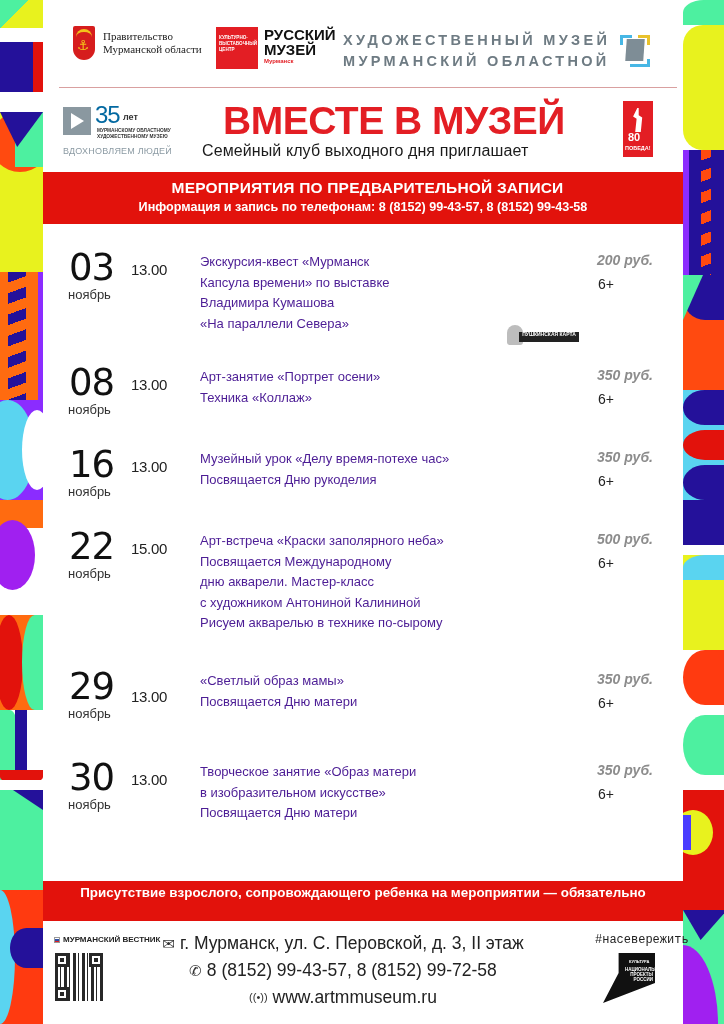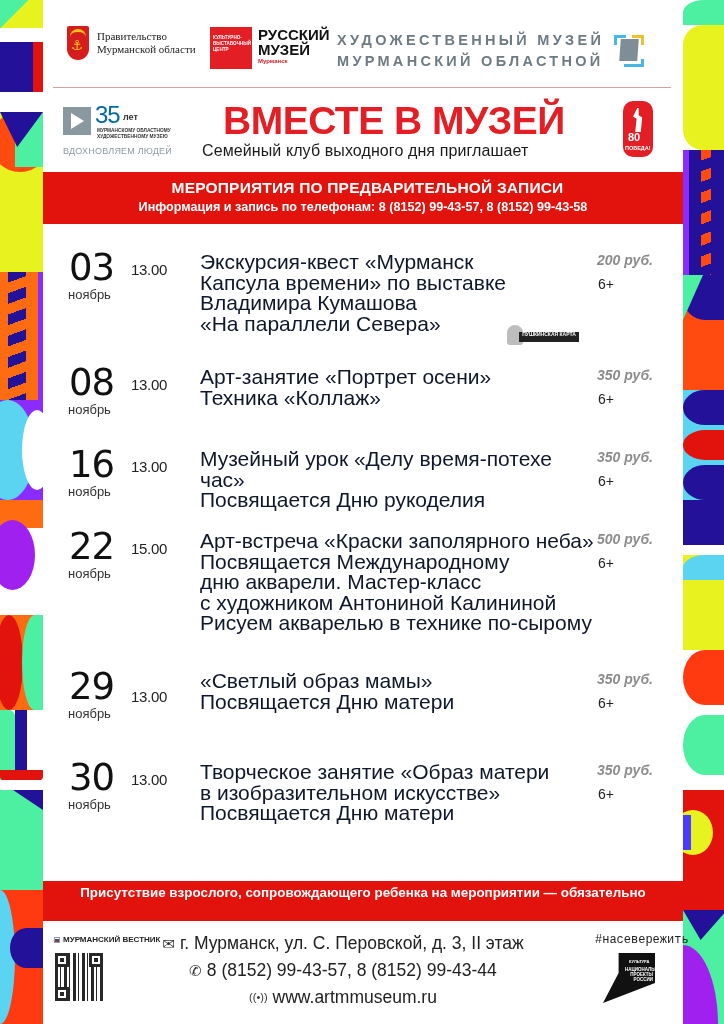--- a/index.html
+++ b/index.html
@@ -8,21 +8,21 @@
 
   
   .strip { position: absolute; top: 0; width: 43px; height: 1024px; overflow: hidden; }
   .strip.left { left: 0; }
   .strip.right { right: 0; width: 41px; }
   .blk { position: absolute; left: 0; width: 100%; overflow: hidden; }
 
   .sheet { position: absolute; left: 43px; top: 0; width: 640px; height: 1024px; background: #fff; }
 
   
-  .header { position: absolute; left: 2px; top: 0; width: 640px; height: 88px; }
+  .header { position: absolute; left: 8px; top: 0; width: 640px; height: 88px; }
   .gov-logo { position: absolute; left: 22px; top: 26px; display: flex; align-items: center; gap: 8px; }
   .coat { width: 22px; height: 34px; background: #d61d1d; border-radius: 2px 2px 11px 11px; position: relative; }
   .coat::before { content: ""; position: absolute; left: 3px; top: 3px; width: 16px; height: 7px; border-top: 3px solid #f3c21a; border-radius: 8px 8px 0 0; }
   .coat::after { content: "⚓"; position: absolute; left: 4px; top: 12px; font-size: 14px; color: #f3c21a; line-height: 1; }
   .gov-text { font-family: "Liberation Serif", serif; font-size: 11px; line-height: 13px; color: #222; }
   .rm-logo { position: absolute; left: 165px; top: 27px; display: flex; gap: 6px; align-items: flex-start; }
   .rm-box { width: 42px; height: 42px; background: #e31e24; color: #fff; font-size: 4.6px; font-weight: bold; padding: 8px 3px; line-height: 6px; text-transform: uppercase; }
   .rm-text { font-weight: bold; font-size: 15px; line-height: 15px; color: #111; }
   .rm-sub { font-size: 6px; color: #e31e24; font-weight: bold; display: block; line-height: 8px; }
   .mohm-logo { position: absolute; left: 292px; top: 30px; display: flex; align-items: center; gap: 10px; }
@@ -38,38 +38,38 @@
   .title-row { position: absolute; left: 0; top: 92px; width: 640px; height: 78px; }
   .anniv { position: absolute; left: 18px; top: 9px; width: 118px; height: 56px; }
   .anniv-icon { position: absolute; left: 2px; top: 6px; width: 28px; height: 28px; background: #8a98a0; }
   .anniv-icon::before { content: ""; position: absolute; left: 8px; top: 6px; border-left: 13px solid #fff; border-top: 8px solid transparent; border-bottom: 8px solid transparent; }
   .anniv-num { position: absolute; left: 34px; top: 0; font-size: 24px; color: #0369a1; font-weight: normal; letter-spacing: -1px; }
   .anniv-let { position: absolute; left: 62px; top: 11px; font-size: 9px; font-weight: bold; color: #333; }
   .anniv-small { position: absolute; left: 36px; top: 27px; font-size: 4.8px; font-weight: bold; line-height: 5.5px; color: #333; width: 80px; text-transform: uppercase; }
   .anniv-tag { position: absolute; left: 2px; top: 45px; font-size: 9px; color: #8b9aa3; letter-spacing: 0.2px; }
   .main-title { position: absolute; left: 180px; top: 8px; font-size: 39px; font-weight: bold; color: #e31e24; letter-spacing: -0.5px; line-height: 42px; }
   .subtitle { position: absolute; left: 159px; top: 50px; font-size: 16px; color: #1a1a1a; letter-spacing: 0.1px; }
-  .victory { position: absolute; left: 580px; top: 9px; width: 30px; height: 56px; background: #e31e24; border-radius: 10px; }
+  .victory { position: absolute; left: 580px; top: 9px; width: 30px; height: 56px; background: #e31e24; }
   .victory .fig { position: absolute; left: 8px; top: 7px; width: 14px; height: 24px; background: #fff; clip-path: polygon(45% 0,55% 0,55% 30%,80% 40%,70% 100%,30% 100%,40% 45%,15% 35%); }
   .victory .v80 { position: absolute; left: 5px; top: 31px; color: #fff; font-weight: bold; font-size: 11px; line-height: 11px; }
   .victory .vtxt { position: absolute; left: 2px; top: 44px; color: #fff; font-size: 5.5px; font-weight: bold; }
 
   
   .banner { position: absolute; left: 0; width: 640px; background: #e2120c; color: #fff; text-align: center; font-weight: bold; }
   .banner.top { top: 172px; height: 52px; padding-top: 6px; }
   .banner.top .b1 { font-size: 15.5px; line-height: 20px; letter-spacing: 0.2px; margin-left: 9px; }
   .banner.top .b2 { font-size: 12.6px; line-height: 19px; }
   .banner.bottom { top: 881px; height: 40px; padding-top: 3px; font-size: 13.4px; line-height: 17px; }
 
   
   .event { position: absolute; left: 0; width: 640px; }
   .ev-day { position: absolute; left: 26px; top: 0; font-size: 37px; line-height: 37px; font-weight: normal; color: #111; letter-spacing: -1px; font-family: "DejaVu Sans", sans-serif; }
   .ev-month { position: absolute; left: 25px; top: 38px; font-size: 13px; color: #333; }
   .ev-time { position: absolute; left: 88px; top: 12px; font-size: 15px; color: #222; letter-spacing: -0.3px; }
-  .ev-desc { position: absolute; left: 157px; top: 3px; font-size: 21px; line-height: 20.5px; color: #0f172a; white-space: pre-line; width: 400px; }
+  .ev-desc { position: absolute; left: 157px; top: 3px; font-size: 13px; line-height: 20.5px; color: #4c1d95; white-space: pre-line; width: 400px; }
   .ev-price { position: absolute; left: 554px; top: 3px; font-size: 14px; font-weight: bold; font-style: italic; color: #8c8c8c; }
   .ev-age { position: absolute; left: 555px; top: 27px; font-size: 14px; color: #222; }
 
   .pushkin { position: absolute; left: 460px; top: 325px; width: 80px; height: 22px; }
   .pushkin .head { position: absolute; left: 4px; top: 0; width: 16px; height: 20px; background: #bdbdbd; border-radius: 8px 8px 3px 3px; }
   .pushkin .bar { position: absolute; left: 16px; top: 7px; width: 60px; height: 10px; background: #222; color: #fff; font-size: 5px; font-weight: bold; text-align: center; line-height: 5px; }
 
   
   .footer { position: absolute; left: 0; top: 925px; width: 640px; height: 99px; }
   .vestnik { position: absolute; left: 11px; top: 10px; font-size: 8px; font-weight: bold; color: #222; display: flex; align-items: center; gap: 3px; }
@@ -314,21 +314,21 @@
         <div class="finder f2"></div>
         <div class="finder f3"></div>
     </div>
     <div class="contacts">
       <div class="row">
         <span class="ic">✉</span>
         <span>г. Мурманск, ул. С. Перовской, д. 3, II этаж</span>
       </div>
       <div class="row">
         <span class="ic">✆</span>
-        <span>8 (8152) 99-43-57, 8 (8152) 99-43-44</span>
+        <span>8 (8152) 99-43-57, 8 (8152) 99-72-58</span>
       </div>
       <div class="row">
         <span class="ic" style="font-size:11px;">((•))</span>
         <span>www.artmmuseum.ru</span>
       </div>
     </div>
     <div class="hashtag">#насевережить</div>
     <div class="natproj">
       <div class="shape"></div>
       <div class="t1">КУЛЬТУРА</div>

